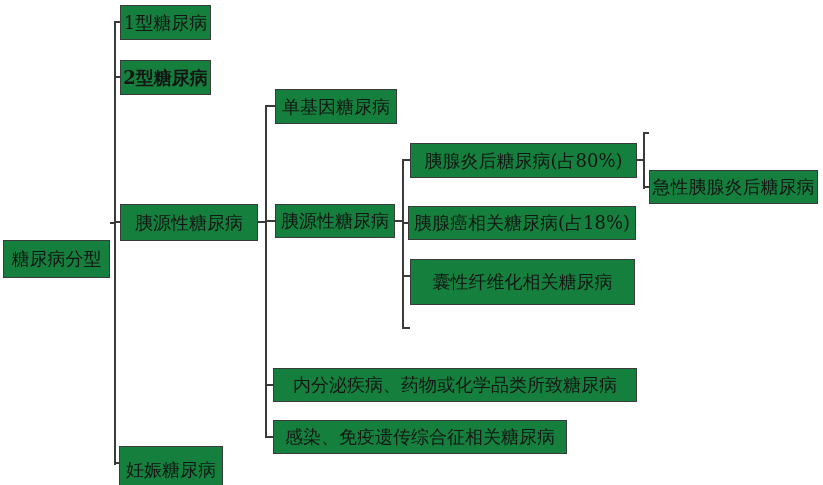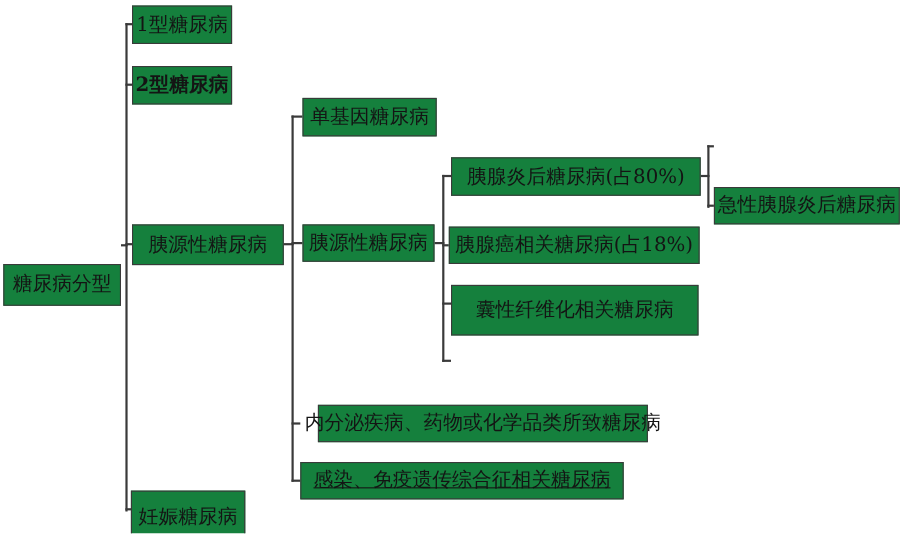--- a/index.html
+++ b/index.html
@@ -28,22 +28,22 @@
   .vline{width:2px;}
 
   
   #n-root    {left:3px;   top:204px; width:107px; height:38px;margin-top:36px;}
   #n-type1   {left:120px; top:5px;   width:91px;  height:35px;}
   #n-type2   {left:120px; top:60px;  width:91px;  height:35px;font-weight:bold;}
   #n-special {left:120px; top:204px; width:138px; height:37px;}
   #n-gdm     {left:119px; top:446px; width:104px; height:48px;}
   #n-mono    {left:275px; top:89px;  width:122px; height:35px;}
   #n-panc    {left:275px; top:204px; width:120px; height:34px;}
-  #n-endo    {left:289px; top:368px; width:300px; height:34px;}
-  #n-infect  {left:273px; top:420px; width:294px; height:34px;text-decoration:underline;}
+  #n-endo    {left:273px; top:368px; width:364px; height:34px;}
+  #n-infect  {left:273px; top:420px; width:294px; height:34px;}
   #n-pp      {left:410px; top:143px; width:227px; height:35px;}
   #n-pc      {left:408px; top:206px; width:228px; height:34px;text-align:right;}
   #n-cf      {left:410px; top:259px; width:225px; height:46px;}
   #n-px      {left:410px; top:311px; width:225px; height:34px;}
   #n-acute   {left:649px; top:116px; width:169px; height:34px;}
   #n-chronic {left:649px; top:170px; width:169px; height:34px;}
 
   
   #trunk-a        {left:114px; top:21px;  height:444px;}
   #stub-root-a    {left:110px; top:222px; width:6px;}

